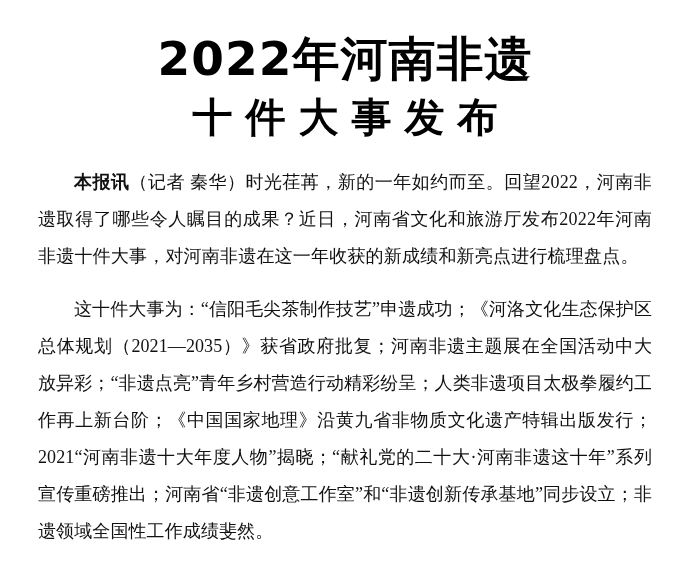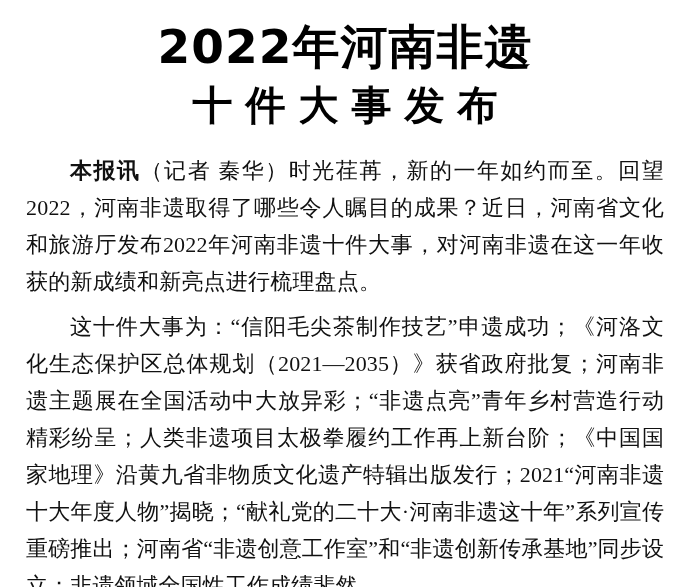--- a/index.html
+++ b/index.html
@@ -12,21 +12,21 @@
     height: 587px;
     font-family: "Liberation Serif", "DejaVu Serif", serif;
     color: #111111;
     overflow: hidden;
   }
   .page {
     width: 690px;
     height: 587px;
     position: relative;
     box-sizing: border-box;
-    padding: 4px;
+    padding: 16px;
     background: #ffffff;
   }
   .headline {
     text-align: center;
     font-family: "DejaVu Sans", "Liberation Sans", sans-serif;
     font-weight: 700;
     color: #000000;
     padding-top: 14px;
   }
   .headline-line {
@@ -41,26 +41,26 @@
   .headline-line-2 {
     letter-spacing: 13px;
     padding-left: 13px;
     font-size: 40px;
   }
   .article {
     margin-top: 18px;
     padding: 0 22px 0 22px;
   }
   .para {
-    font-size: 22px;
+    font-size: 18px;
     line-height: 37px;
     text-align: justify;
     text-justify: inter-character;
     text-indent: 2em;
-    margin: 8px 0 2px 0;
+    margin: 16px 0 2px 0;
     letter-spacing: 0.2px;
   }
   .para:last-child {
     margin-bottom: 0;
   }
   .lead-label {
     font-weight: 700;
   }
   .para-2 {
     letter-spacing: 0.1px;

